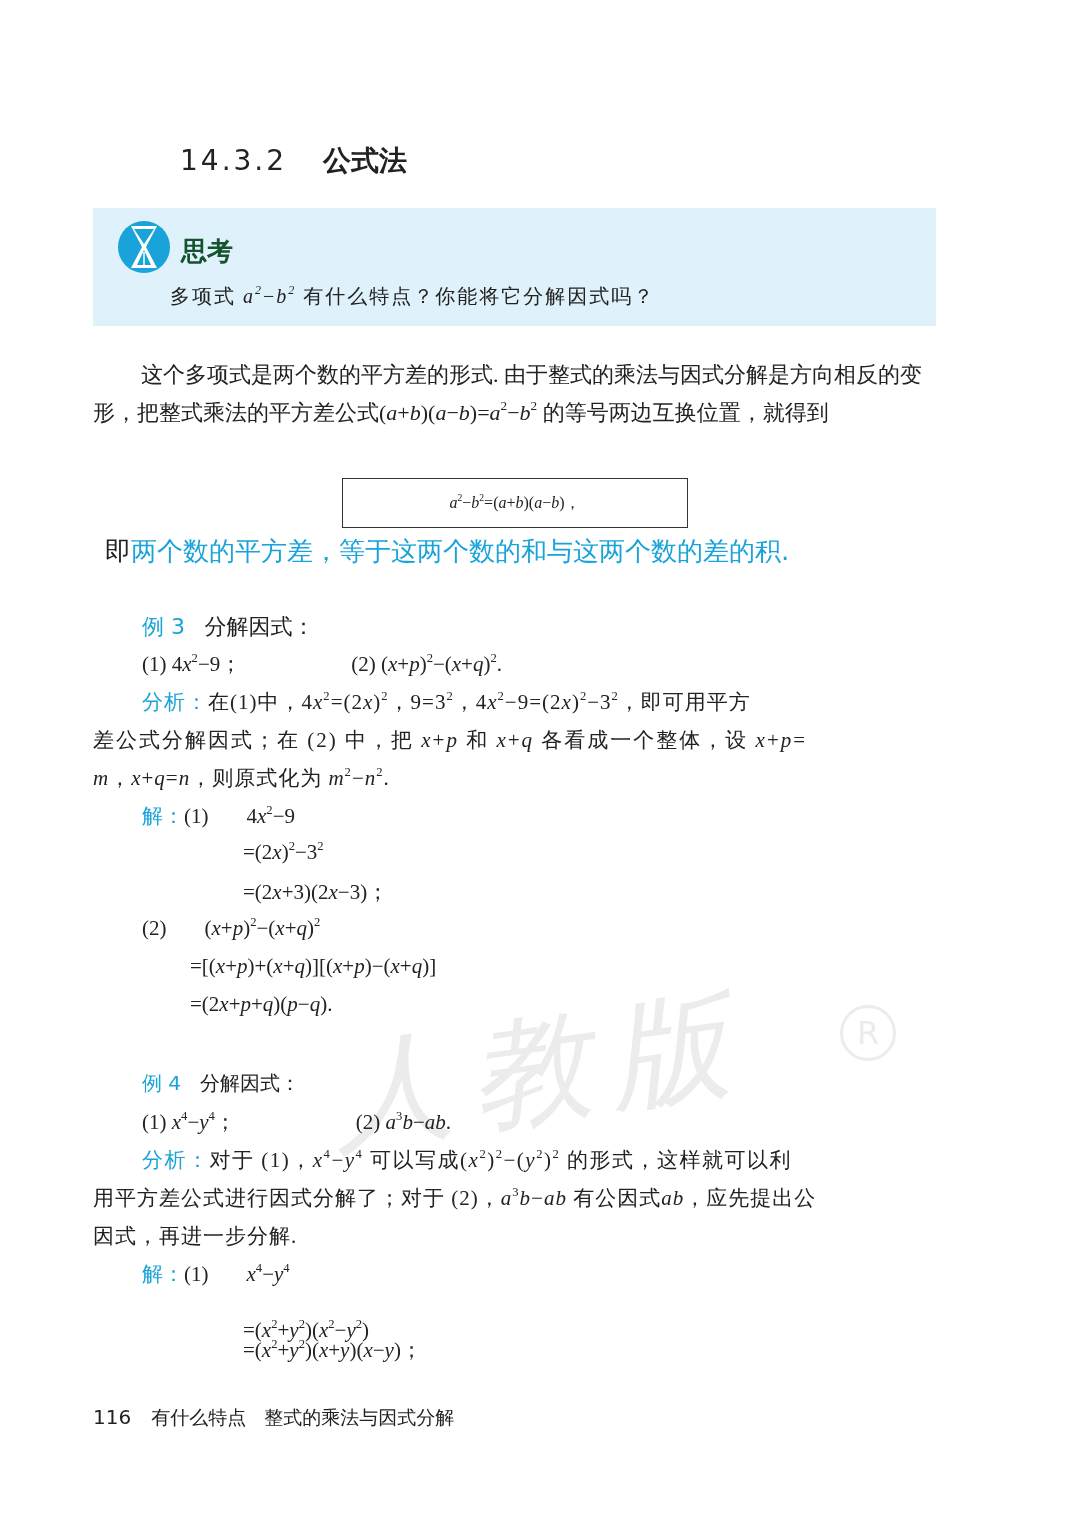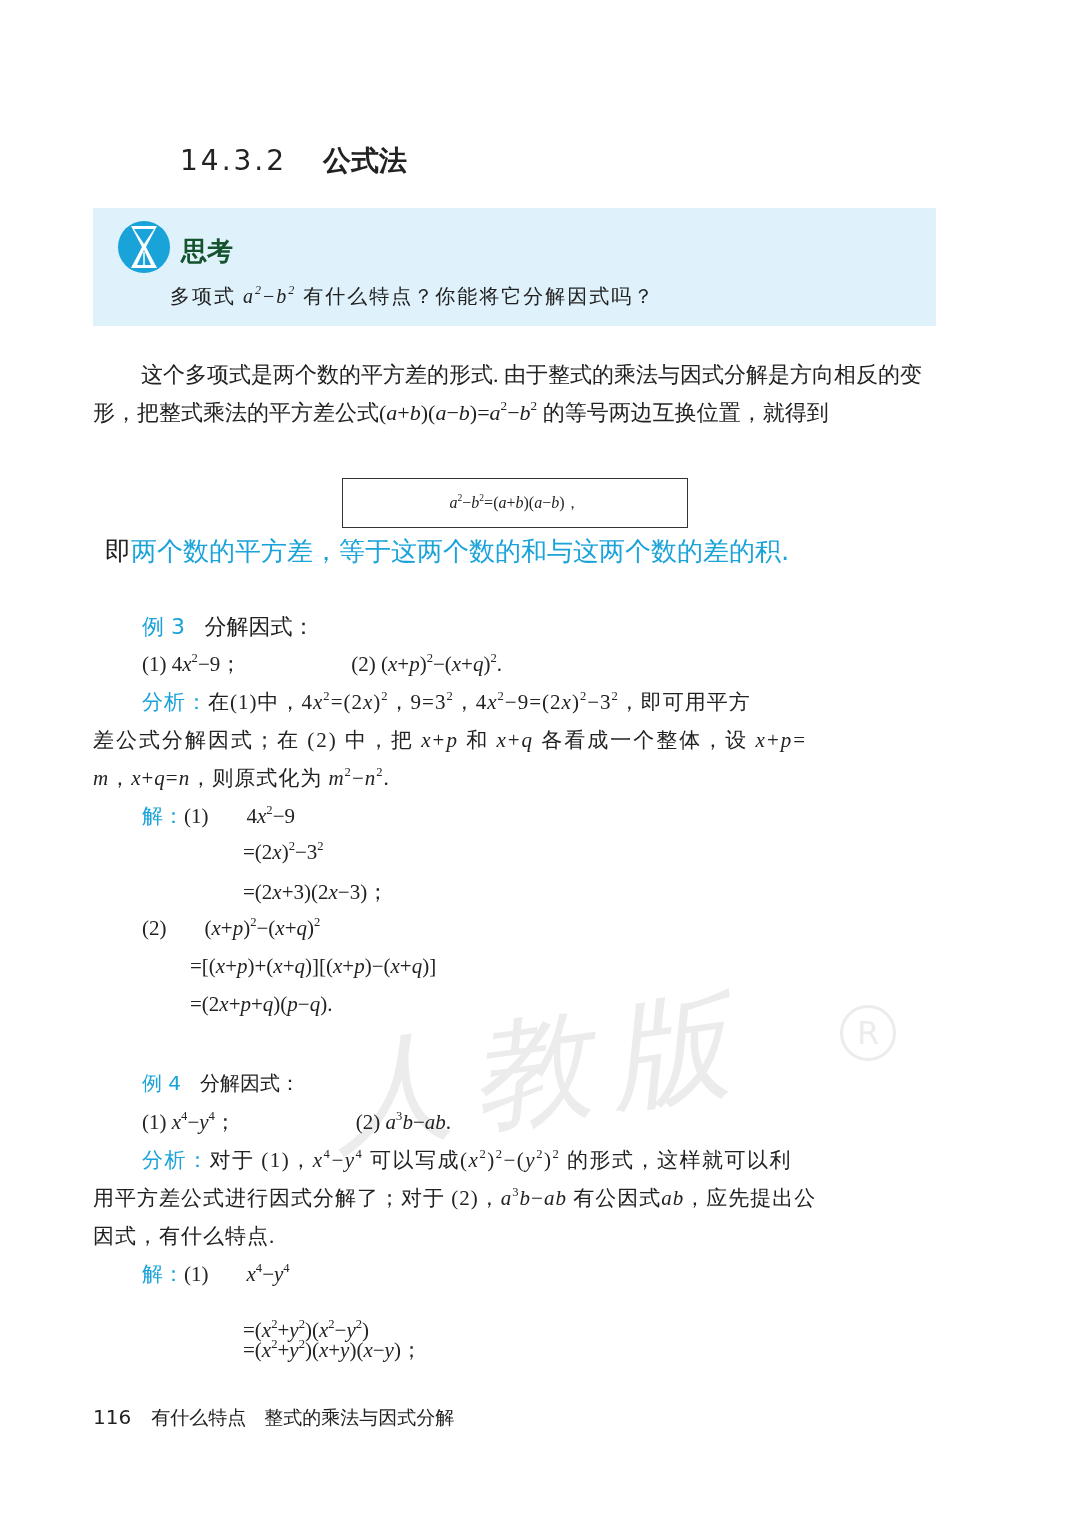--- a/index.html
+++ b/index.html
@@ -102,21 +102,21 @@
   </div>
   <div class="abs line" style="left:142px;top:1108px;">
     (1) <i>x</i><sup>4</sup>−<i>y</i><sup>4</sup>；<span style="display:inline-block;width:120px"></span>(2) <i>a</i><sup>3</sup><i>b</i>−<i>ab</i>.
   </div>
   <div class="abs line" style="left:142px;top:1146px;letter-spacing:1.5px;">
     <span class="label-ex">分析：</span>对于 (1)，<i>x</i><sup>4</sup>−<i>y</i><sup>4</sup> 可以写成(<i>x</i><sup>2</sup>)<sup>2</sup>−(<i>y</i><sup>2</sup>)<sup>2</sup> 的形式，这样就可以利
   </div>
   <div class="abs line" style="left:93px;top:1184px;letter-spacing:1px;">
     用平方差公式进行因式分解了；对于 (2)，<i>a</i><sup>3</sup><i>b</i>−<i>ab</i> 有公因式<i>ab</i>，应先提出公
   </div>
-  <div class="abs line" style="left:93px;top:1222px;letter-spacing:1px;">因式，有什么特点.</div>
+  <div class="abs line" style="left:93px;top:1222px;letter-spacing:1px;">因式，再进一步分解.</div>
   <div class="abs line" style="left:142px;top:1260px;">
     <span class="label-ex">解：</span>(1)<span style="display:inline-block;width:38px"></span><i>x</i><sup>4</sup>−<i>y</i><sup>4</sup>
   </div>
   <div class="abs line" style="left:243px;top:1298px;margin-top:20px;">=(<i>x</i><sup>2</sup>+<i>y</i><sup>2</sup>)(<i>x</i><sup>2</sup>−<i>y</i><sup>2</sup>)</div>
   <div class="abs line" style="left:243px;top:1336px;">=(<i>x</i><sup>2</sup>+<i>y</i><sup>2</sup>)(<i>x</i>+<i>y</i>)(<i>x</i>−<i>y</i>)；</div>
 </div>
 
 <div class="abs footer">
   <span class="pg">116</span><span class="chap">有什么特点</span><span>整式的乘法与因式分解</span>
 </div>

